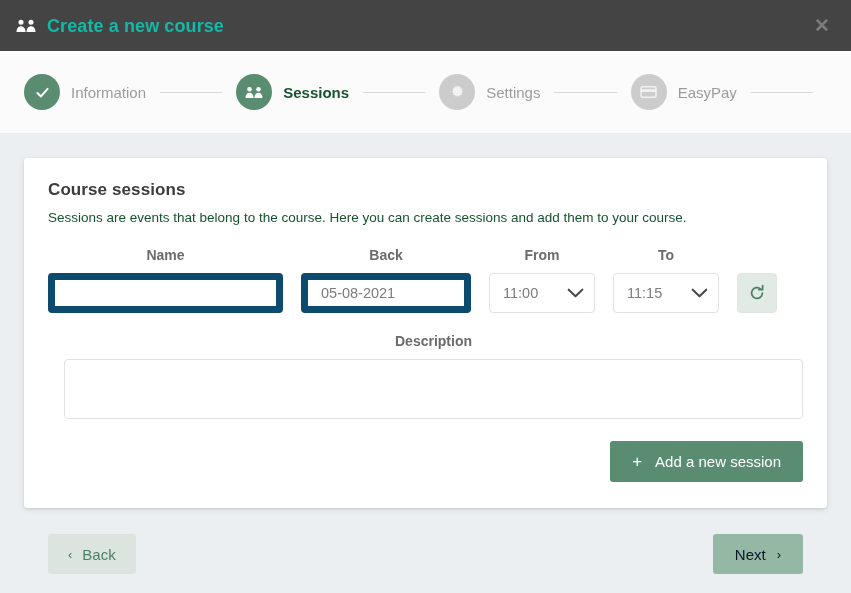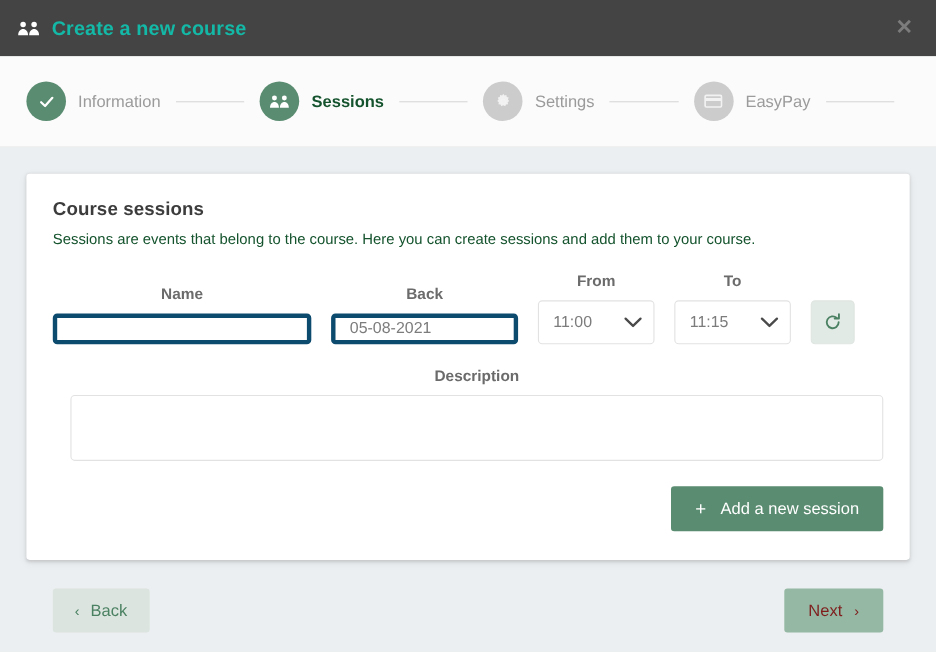--- a/index.html
+++ b/index.html
@@ -145,22 +145,22 @@
   }
   .field { display: flex; flex-direction: column; }
   .field-label {
     font-size: 14px;
     font-weight: bold;
     color: #6b6b6b;
     margin-bottom: 10px;
     text-align: center;
   }
   .text-input {
-    height: 28px;
-    border: 4px solid #0c4a6e;
+    height: 40px;
+    border: 7px solid #0c4a6e;
     border-radius: 4px;
     background: #ffffff;
     padding: 0 13px;
     font-size: 14.5px;
     color: #7c7c7c;
     font-family: "Liberation Sans", sans-serif;
     outline: none;
   }
   .text-input::placeholder { color: #b9b9b9; }
   .f-name  { width: 235px; }
@@ -259,21 +259,21 @@
     padding: 0 20px;
     display: flex;
     align-items: center;
     gap: 10px;
     cursor: pointer;
   }
   .btn-next {
     background: #94b8a3;
     border: none;
     border-radius: 3px;
-    color: #7f1d1d;
+    color: #0f172a;
     font-size: 15px;
     font-family: "Liberation Sans", sans-serif;
     height: 40px;
     padding: 0 22px;
     display: flex;
     align-items: center;
     gap: 11px;
     cursor: pointer;
     margin-left: 33px;
   }

